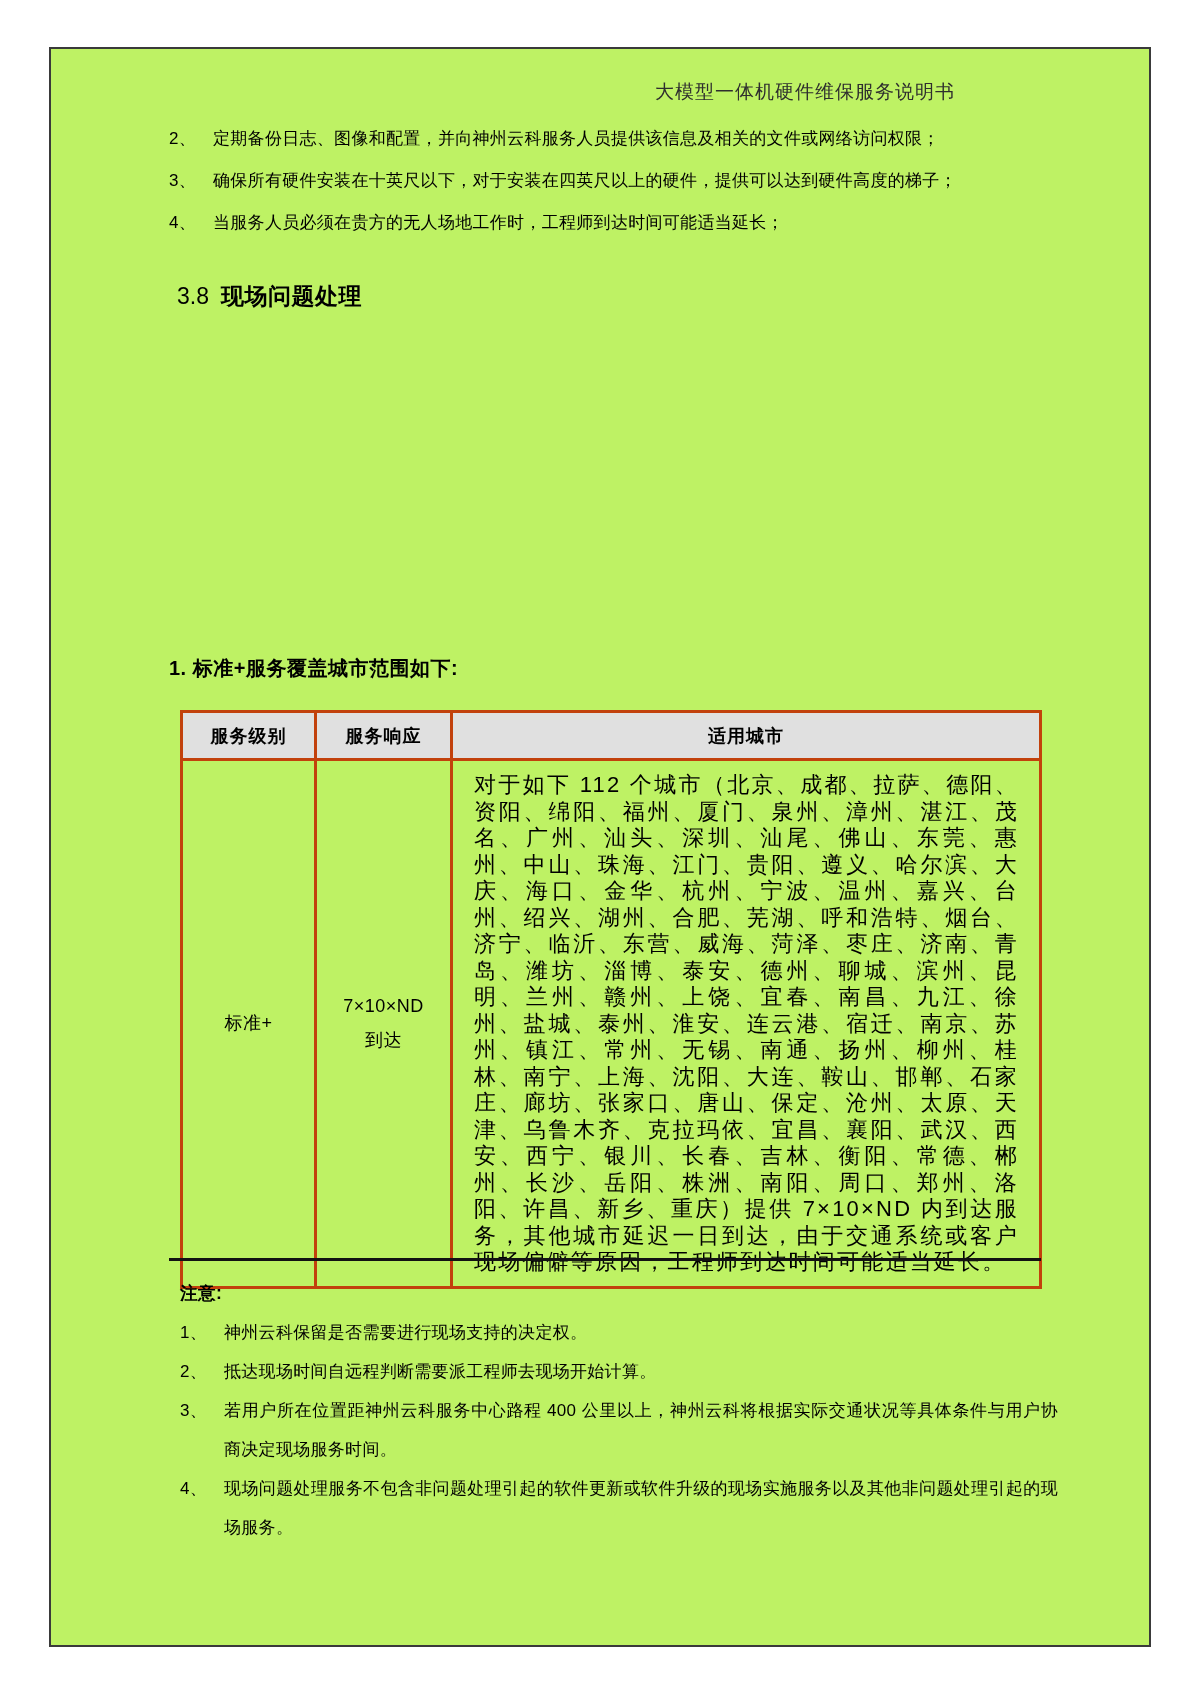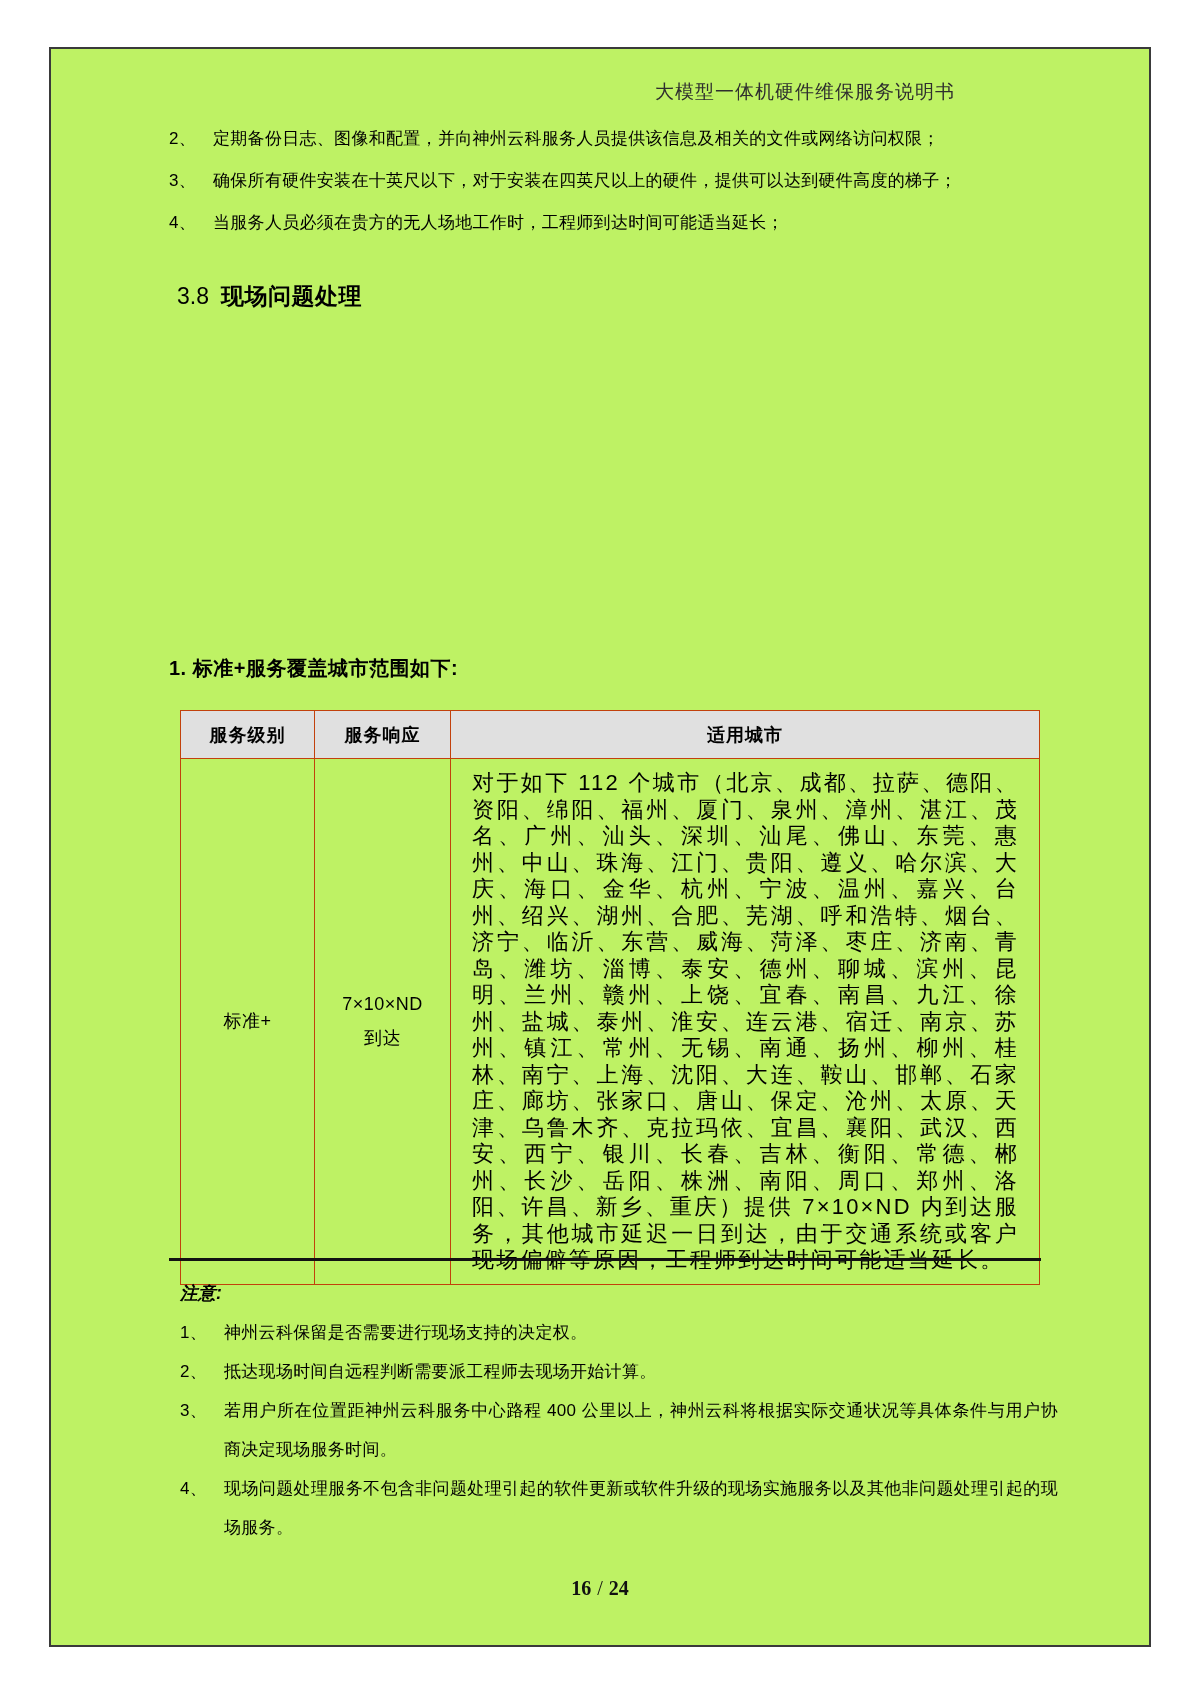--- a/index.html
+++ b/index.html
@@ -89,21 +89,21 @@
   
   .service-table {
     position: absolute;
     top: 661px;
     left: 129px;
     width: 859px;
     border-collapse: collapse;
     table-layout: fixed;
   }
   .service-table th, .service-table td {
-    border: 1px solid #c2410c;
+    border: 3px solid #c2410c;
     box-sizing: border-box;
   }
   .service-table th {
     background: #e0e0e0;
     height: 48px;
     font-size: 18px;
     font-weight: 700;
     text-align: center;
     vertical-align: middle;
     letter-spacing: 1px;
@@ -134,21 +134,20 @@
     background: #121212;
   }
   
   .notes-title {
     position: absolute;
     top: 1232px;
     left: 129px;
     font-size: 17.5px;
     font-weight: 700;
     letter-spacing: 0.5px;
-    font-style: italic;
   }
   .notes {
     position: absolute;
     top: 1264px;
     left: 129px;
     width: 878px;
   }
   .note-item {
     display: flex;
     align-items: flex-start;
@@ -241,17 +240,14 @@
     <div class="note-item">
       <span class="num-col">3、</span>
       <span class="txt">若用户所在位置距神州云科服务中心路程 400 公里以上，神州云科将根据实际交通状况等具体条件与用户协商决定现场服务时间。</span>
     </div>
     <div class="note-item">
       <span class="num-col">4、</span>
       <span class="txt">现场问题处理服务不包含非问题处理引起的软件更新或软件升级的现场实施服务以及其他非问题处理引起的现场服务。</span>
     </div>
   </div>
 
-  <div class="page-footer">
-    <span class="pg-num">16</span><span class="pg-sep">/</span><span class="pg-num">24</span>
-  </div>
 
 </div>
 
 </body></html>

